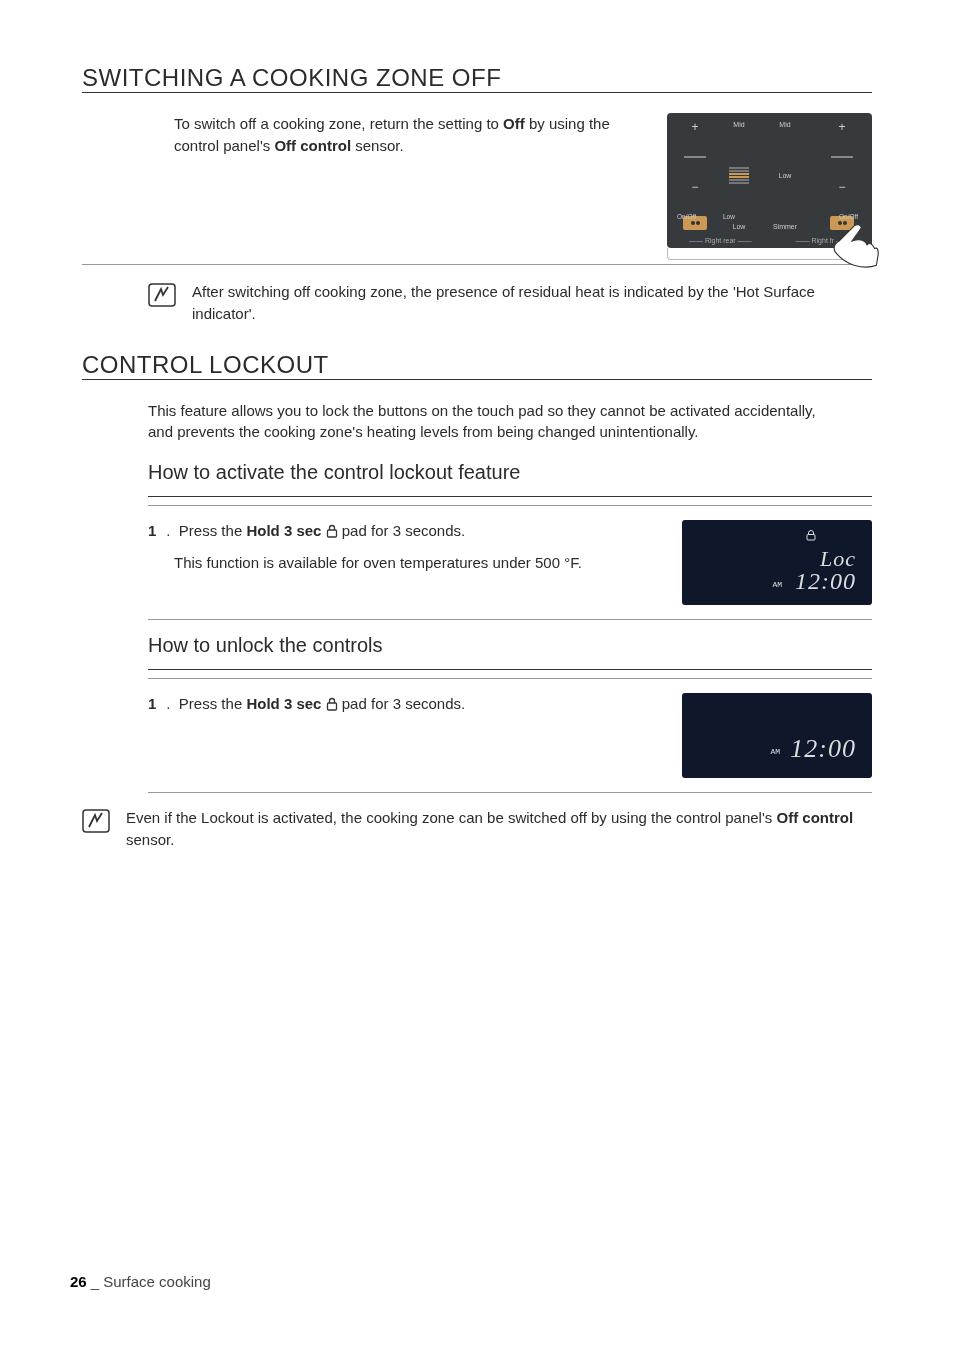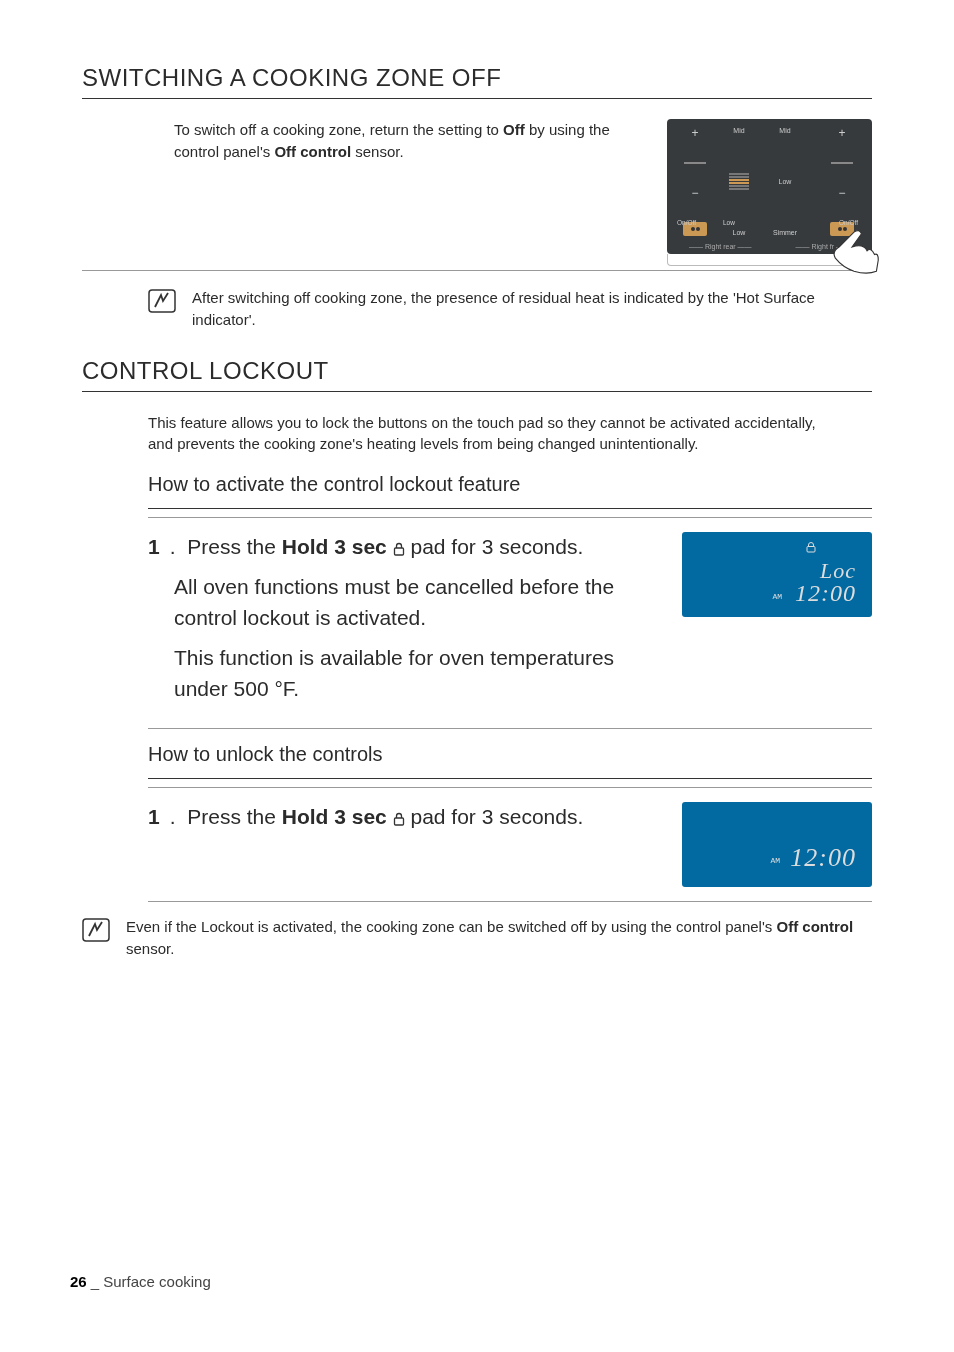--- a/index.html
+++ b/index.html
@@ -9,21 +9,20 @@
       background: #fff;
       width: 954px;
       height: 1352px;
       padding: 64px 82px 40px 82px;
       position: relative;
     }
     h2 {
       font-size: 24px;
       font-weight: 400;
       letter-spacing: 0.5px;
-      padding-bottom: 6px;
       border-bottom: 1.5px solid #333;
       margin-bottom: 20px;
     }
     h3 {
       font-size: 20px;
       font-weight: 400;
       margin: 8px 0 8px 66px;
       padding-bottom: 12px;
       border-bottom: 1.5px solid #333;
     }
@@ -74,21 +73,21 @@
       display: flex;
       gap: 22px;
       border-top: 1px solid #999;
       border-bottom: 1px solid #999;
       padding: 14px 0;
       margin-left: 66px;
       margin-bottom: 14px;
     }
     .step-text {
       flex: 1;
-      font-size: 21px;
+      font-size: 15px;
       line-height: 1.45;
     }
     .step-num { margin-right: 10px; font-weight: 700; }
     .step-text p { margin-bottom: 10px; margin-left: 26px; }
     .step-text p.first { margin-left: 0; }
     .lock-inline { vertical-align: -2px; }
 
     
     .panel-graphic {
       flex: 0 0 205px;
@@ -109,21 +108,21 @@
     .panel-graphic .bars { display:flex; flex-direction:column; gap:1.5px; align-items:center; }
     .panel-graphic .bars span{ width:20px; height:1.5px; background:#777; display:block; }
     .panel-graphic .bars .on{ background:#c95; }
     .finger-svg { position:absolute; right:-10px; bottom:-22px; width:56px; height:58px; }
     .white-strip { position:absolute; left:0; right:0; bottom:-12px; height:12px; background:#fff; border:1px solid #bbb; border-top:none; border-radius:0 0 4px 4px; }
 
     
     .oven-display {
       flex: 0 0 190px;
       height: 85px;
-      background: #0369a1;
+      background: #0f172a;
       border-radius: 3px;
       position: relative;
       color: #ddd;
       font-family: 'Courier New', monospace;
     }
     .oven-display .lock-small { position:absolute; top:10px; right:56px; font-size:10px; color:#ddd;}
     .oven-display .loc { position:absolute; top:26px; right:16px; font-size:22px; font-style:italic; font-family: 'Brush Script MT', cursive; letter-spacing:1px;}
     .oven-display .time { position:absolute; bottom:10px; right:16px; font-size:24px; font-style:italic; font-family:'Brush Script MT',cursive; letter-spacing:1px;}
     .oven-display .time-only { position:absolute; bottom:14px; right:16px; font-size:26px; font-style:italic; font-family:'Brush Script MT',cursive; letter-spacing:1px;}
     .oven-display .am { position:absolute; bottom:16px; right:90px; font-size:8px; }
@@ -215,21 +214,20 @@
 <div class="step-row">
   <div class="step-text">
     <p class="first">
       <span class="step-num">1</span>.&nbsp;&nbsp;<span>Press the </span><b>Hold 3 sec</b>
       <svg class="lock-inline" width="12" height="14" viewBox="0 0 12 14">
           <rect x="1.5" y="6" width="9" height="7" rx="1" fill="none" stroke="#333" stroke-width="1.3"></rect>
           <path d="M3.5 6 V4 a2.5 2.5 0 0 1 5 0 V6" fill="none" stroke="#333" stroke-width="1.3"></path>
         </svg>
       <span> pad for 3 seconds.</span>
     </p>
-    <p>All oven functions must be cancelled before the control lockout is activated.</p>
     <p>This function is available for oven temperatures under 500 °F.</p>
   </div>
   <div class="oven-display">
     <span class="lock-small">
       <svg width="10" height="11" viewBox="0 0 10 11">
           <rect x="1" y="4.5" width="8" height="5.5" rx="1" fill="none" stroke="#ddd" stroke-width="1"></rect>
           <path d="M2.5 4.5 V3 a2.5 2.5 0 0 1 5 0 V4.5" fill="none" stroke="#ddd" stroke-width="1"></path>
         </svg>
     </span>
     <span class="loc">Loc</span>

